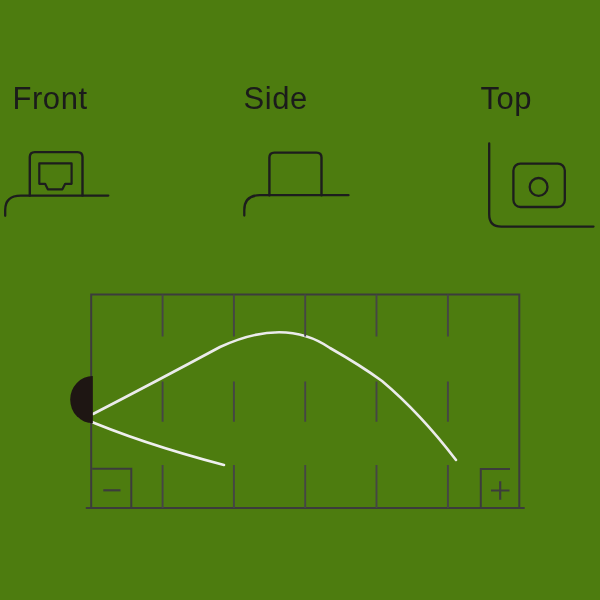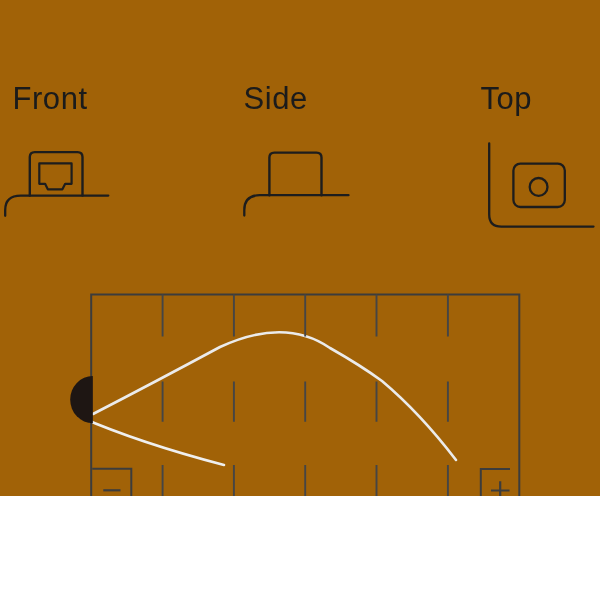--- a/index.html
+++ b/index.html
@@ -1,16 +1,16 @@
 <!DOCTYPE html>
 <html><head>
 <meta charset="utf-8">
 <style>
   html,body{margin:0;padding:0;background:#ffffff;}
-  #canvas{position:relative;width:600px;height:496px;background:#a16207;overflow:hidden;
+  #canvas{position:relative;width:600px;height:600px;background:#4d7c0f;overflow:hidden;
           font-family:"Liberation Sans", sans-serif;}
   svg{position:absolute;left:0;top:0;}
 </style>
 </head>
 <body>
 <div id="canvas">
 <svg width="600" height="600" viewBox="0 0 600 600" fill="none">
 
   <g>
     <text x="12.5" y="108.5" font-family="Liberation Sans, sans-serif" font-size="31" letter-spacing="0.55" fill="#1b1b1b">Front</text>

